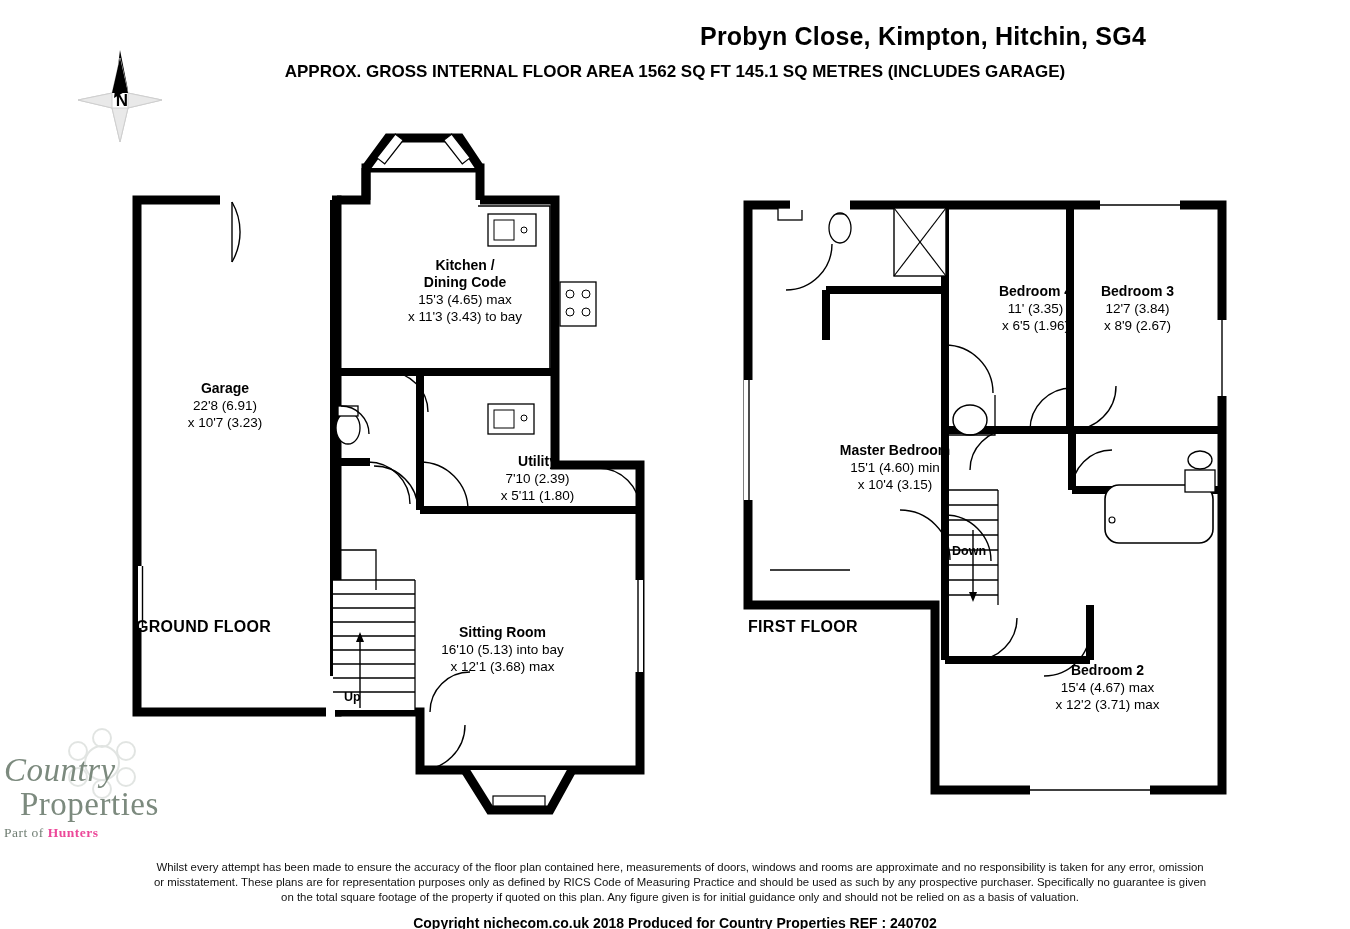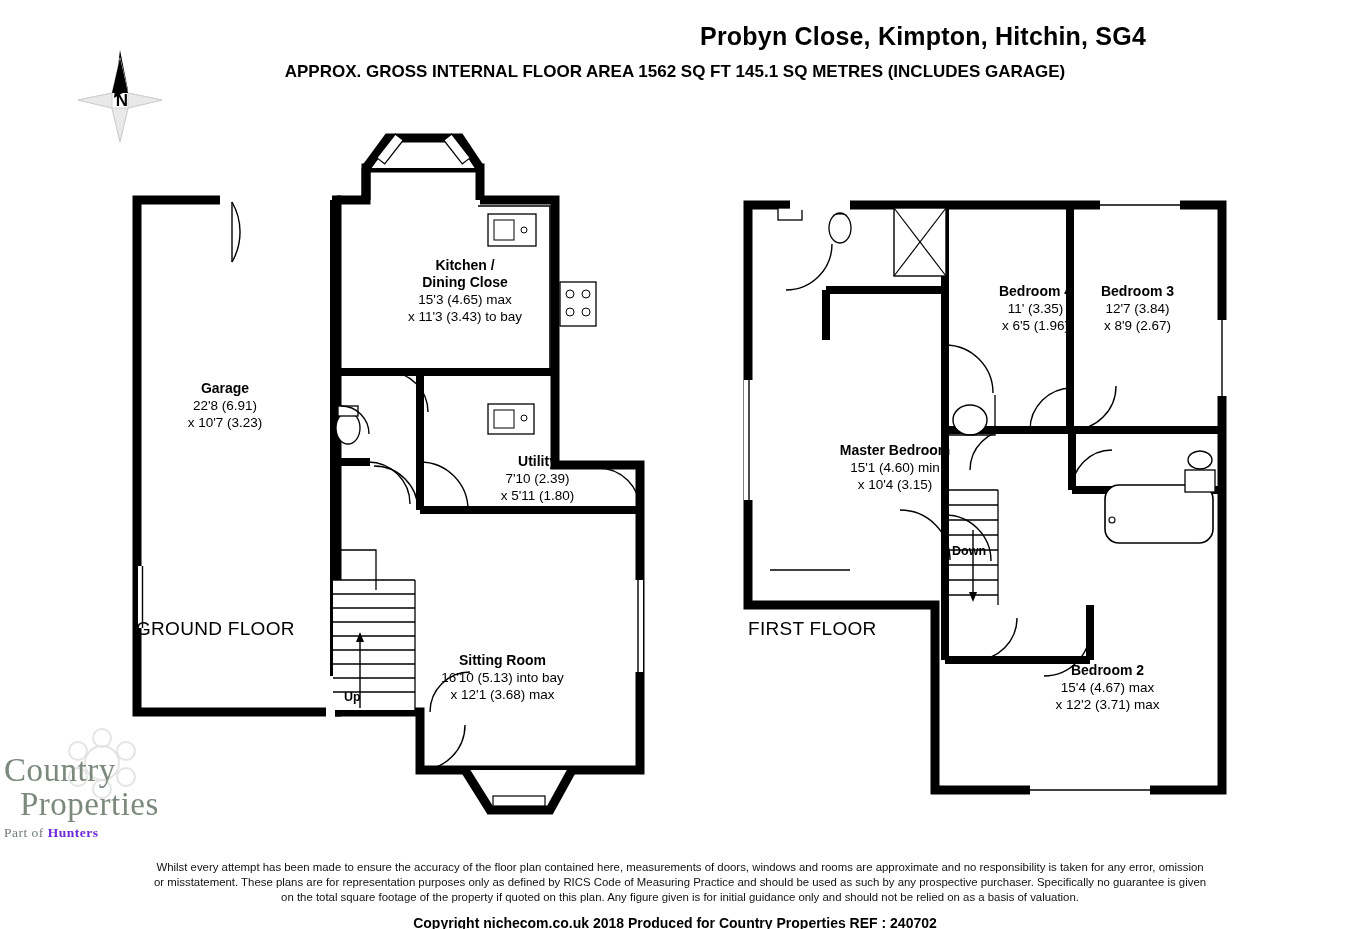--- a/index.html
+++ b/index.html
@@ -13,21 +13,21 @@
   }
   .abs{position:absolute;}
   #title{
     top:22px;left:0;width:1146px;text-align:right;
     font-size:25px;font-weight:bold;letter-spacing:.2px;
   }
   #subtitle{
     top:62px;left:0;width:1350px;text-align:center;
     font-size:17px;font-weight:bold;
   }
-  .floor-label{font-size:19px;font-weight:normal;letter-spacing:.3px;}
+  .floor-label{font-size:16px;font-weight:bold;letter-spacing:.3px;}
   .room{
     text-align:center;font-size:13.5px;line-height:17px;
   }
   .room .rname{font-weight:bold;font-size:14px;line-height:17px;}
   .small-lbl{font-size:12.5px;font-weight:bold;}
   #disclaimer{
     top:860px;left:150px;width:1060px;text-align:center;
     font-size:11.4px;line-height:15px;color:#111;
   }
   #copyline{
@@ -38,21 +38,21 @@
     left:0;top:753px;width:215px;height:110px;
   }
   #logo .l1,#logo .l2{
     font-family:"Liberation Serif", serif;
     font-size:33px;color:#7c8a7e;line-height:34px;letter-spacing:.5px;
   }
   #logo .l3{
     font-family:"Liberation Serif", serif;
     font-size:13.5px;color:#6f7d72;letter-spacing:.5px;
   }
-  #logo .l3 b{color:#6d28d9;}
+  #logo .l3 b{color:#ec4899;}
   svg{display:block;}
 </style>
 </head>
 <body>
 
 <div class="abs" id="title">Probyn Close, Kimpton, Hitchin, SG4</div>
 <div class="abs" id="subtitle">APPROX. GROSS INTERNAL FLOOR AREA 1562 SQ FT 145.1 SQ METRES (INCLUDES GARAGE)</div>
 
 <div class="abs" style="left:62px;top:38px;width:120px;height:110px;">
   <svg width="120" height="110" viewBox="0 0 120 110">
@@ -151,32 +151,32 @@
 </div>
 
 <div class="abs room" style="left:130px;top:380px;width:190px;">
   <div class="rname">Garage</div>
   <div>22'8 (6.91)</div>
   <div>x 10'7 (3.23)</div>
 </div>
 
 <div class="abs room" style="left:345px;top:257px;width:240px;">
   <div class="rname">Kitchen /</div>
-  <div class="rname">Dining Close</div>
+  <div class="rname">Dining Code</div>
   <div>15'3 (4.65) max</div>
   <div>x 11'3 (3.43) to bay</div>
 </div>
 
 <div class="abs room" style="left:440px;top:446px;width:195px;margin-top:7px;">
   <div class="rname">Utility</div>
   <div>7'10 (2.39)</div>
   <div>x 5'11 (1.80)</div>
 </div>
 
-<div class="abs room" style="left:390px;top:624px;width:225px;margin-top:28px;">
+<div class="abs room" style="left:390px;top:624px;width:225px;">
   <div class="rname">Sitting Room</div>
   <div>16'10 (5.13) into bay</div>
   <div>x 12'1 (3.68) max</div>
 </div>
 
 <div class="abs small-lbl" style="left:344px;top:690px;">Up</div>
 <div class="abs floor-label" style="left:136px;top:618px;">GROUND FLOOR</div>
 
 <div class="abs" style="left:730px;top:190px;width:510px;height:610px;">
 <svg width="510" height="610" viewBox="0 0 510 610">
@@ -283,21 +283,21 @@
     <g fill="none" stroke="#7c8a7e" stroke-width="2">
       <circle cx="60" cy="38" r="17"></circle>
       <circle cx="60" cy="13" r="9"></circle>
       <circle cx="36" cy="26" r="9"></circle>
       <circle cx="84" cy="26" r="9"></circle>
       <circle cx="36" cy="52" r="9"></circle>
       <circle cx="84" cy="52" r="9"></circle>
       <circle cx="60" cy="64" r="9"></circle>
     </g>
   </svg>
-  <div class="l1" style="margin-left:4px;">Country</div>
+  <div class="l1" style="margin-left:4px;font-style:italic;">Country</div>
   <div class="l2" style="margin-left:20px;">Properties</div>
   <div class="l3" style="margin-left:4px;margin-top:4px;">
     <span>Part of </span><b>Hunters</b>
   </div>
 </div>
 
 <div class="abs" id="disclaimer">Whilst every attempt has been made to ensure the accuracy of the floor plan contained here, measurements of doors, windows and rooms are approximate and no responsibility is taken for any error, omission or misstatement. These plans are for representation purposes only as defined by RICS Code of Measuring Practice and should be used as such by any prospective purchaser. Specifically no guarantee is given on the total square footage of the property if quoted on this plan. Any figure given is for initial guidance only and should not be relied on as a basis of valuation.</div>
 <div class="abs" id="copyline">Copyright nichecom.co.uk 2018     Produced for Country Properties   REF :   240702</div>
 
 </body></html>

